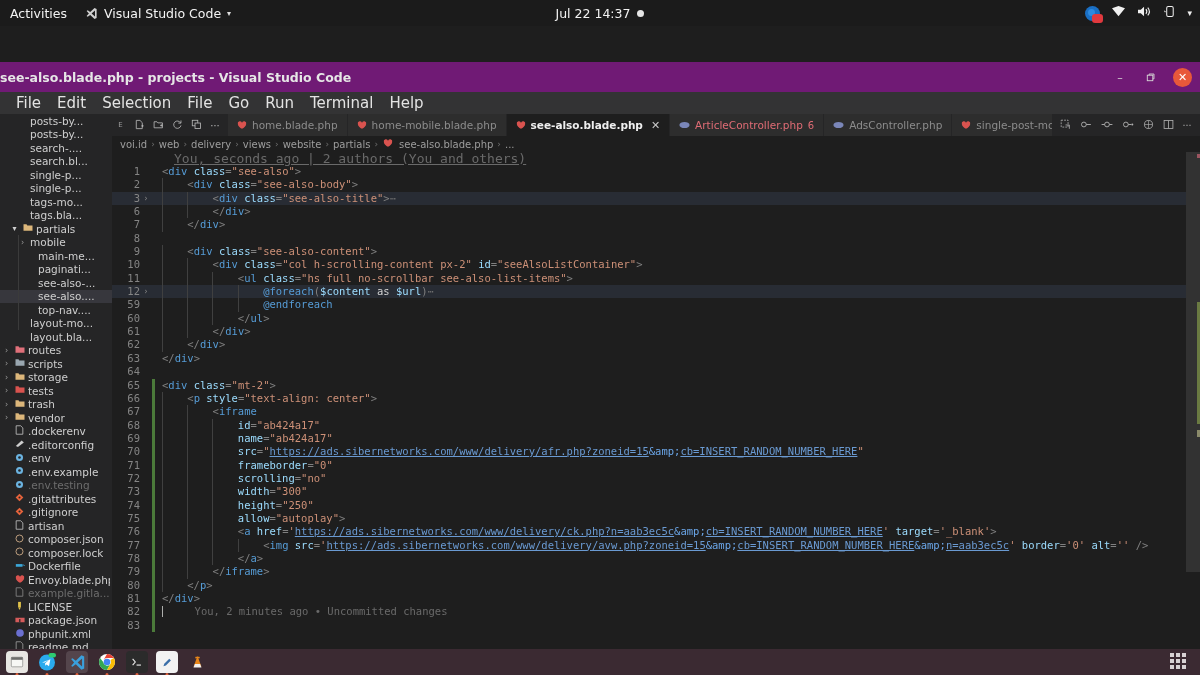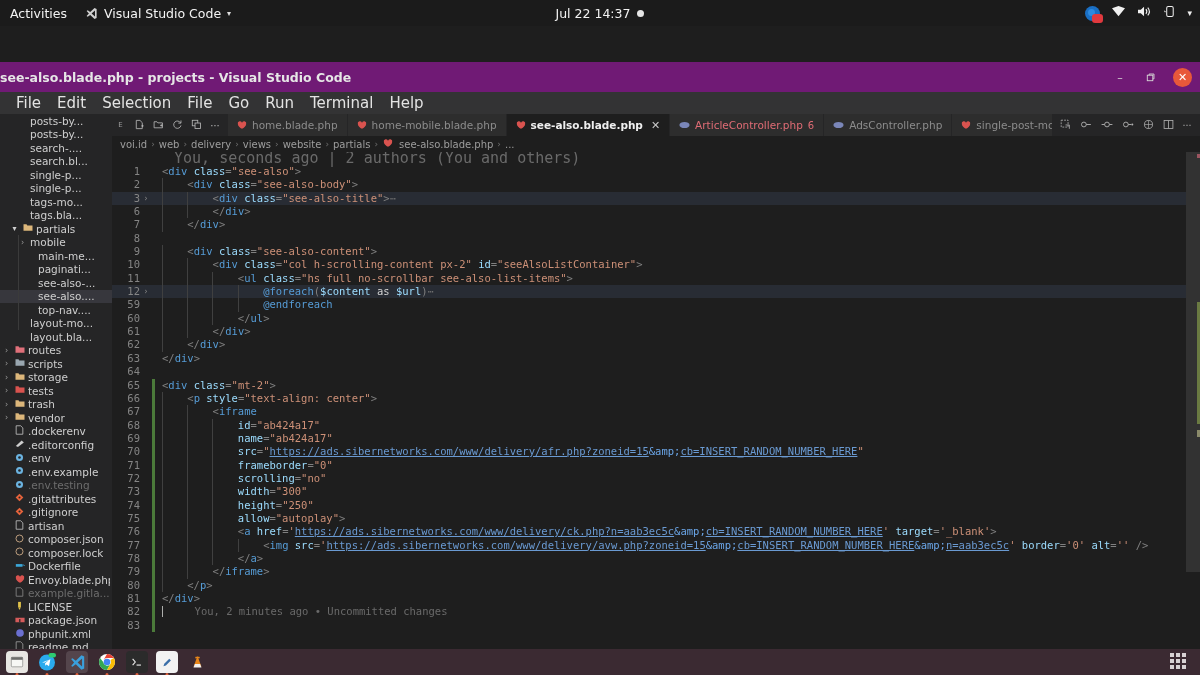--- a/index.html
+++ b/index.html
@@ -108,23 +108,24 @@
     height: 16px; display: flex; align-items: center; padding-left: 8px;
     font-size: 10px; color: #9d9d9d; gap: 4px; background: #1e1e1e;
   }
   .bc-sep { color: #6f6f6f; font-size: 9px; }
 
   .code-wrap {
     position: absolute; top: 38px; left: 0; right: 0; bottom: 0;
     background: #1e1e1e; overflow: hidden;
   }
   .blame-line {
-    height: 13px; font-size: 15px; color: #6a6a6a;
+    height: 13px; font-size: 13px; color: #6a6a6a;
     padding-left: 62px; line-height: 13px;
     font-family: "DejaVu Sans Mono", "Liberation Mono", monospace;
+    text-decoration: underline;
   }
   .code {
     position: relative;
     font-family: "DejaVu Sans Mono", "Liberation Mono", monospace;
     font-size: 10.5px; line-height: 13.35px; white-space: pre;
   }
   .cline { position: relative; height: 13.35px; display: flex; align-items: center; }
   .cline.hl { background: #282c34; }
   .lnum {
     width: 28px; flex: 0 0 28px; text-align: right; color: #858585;

